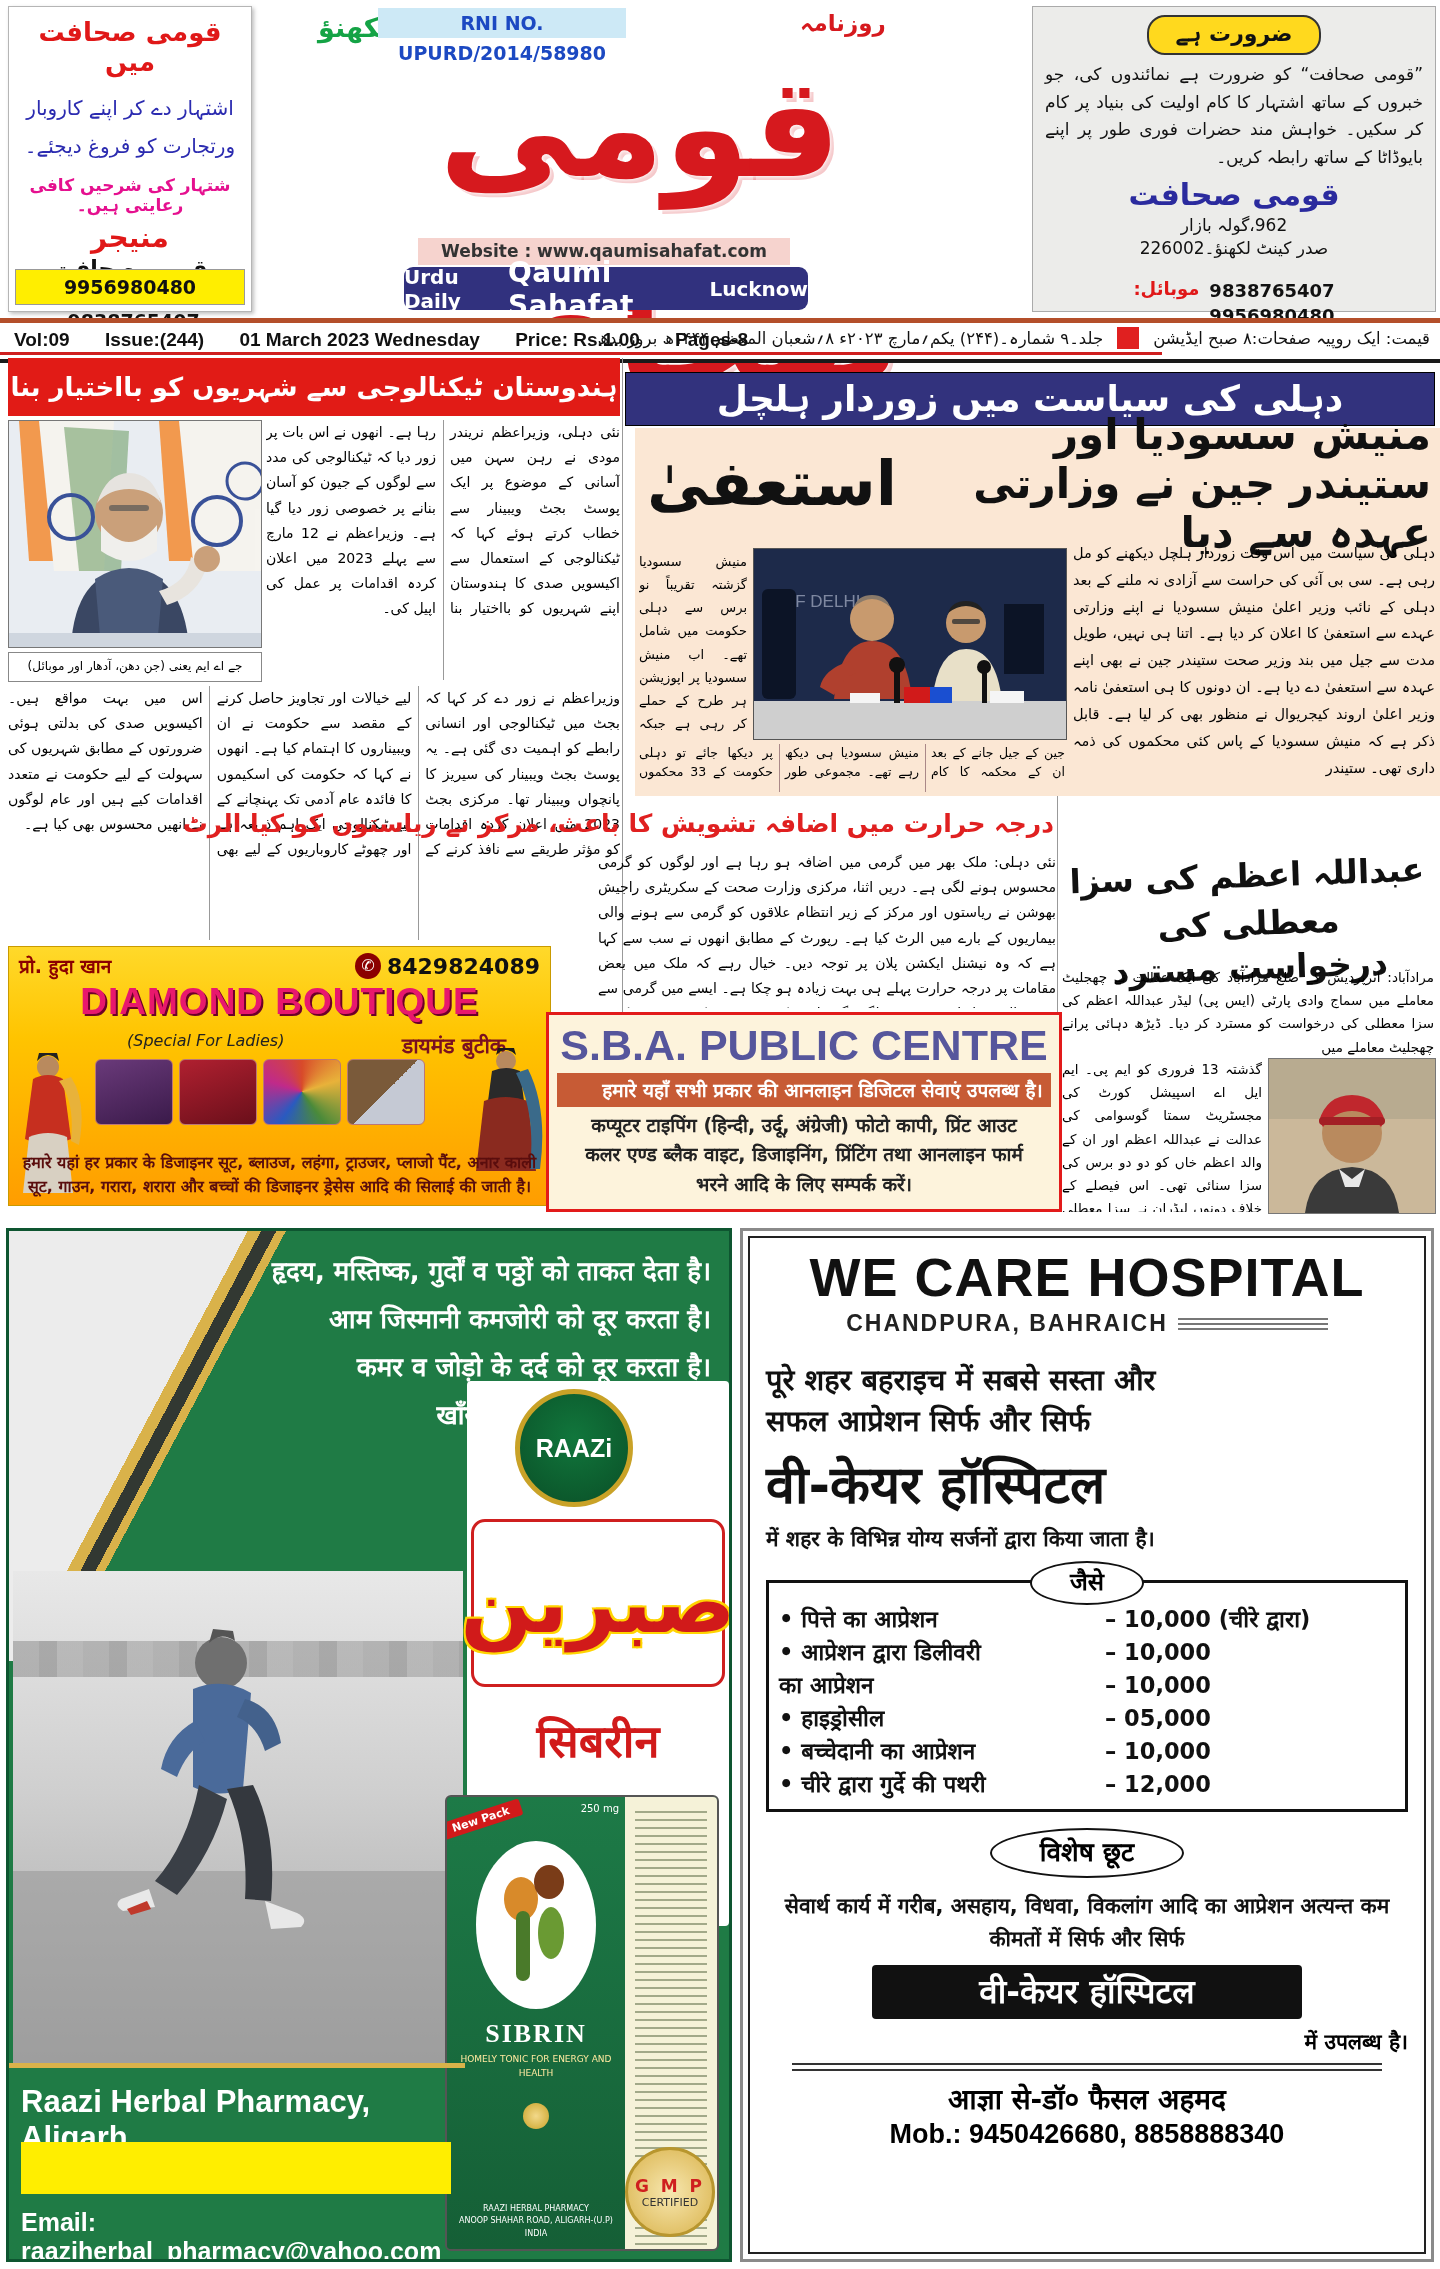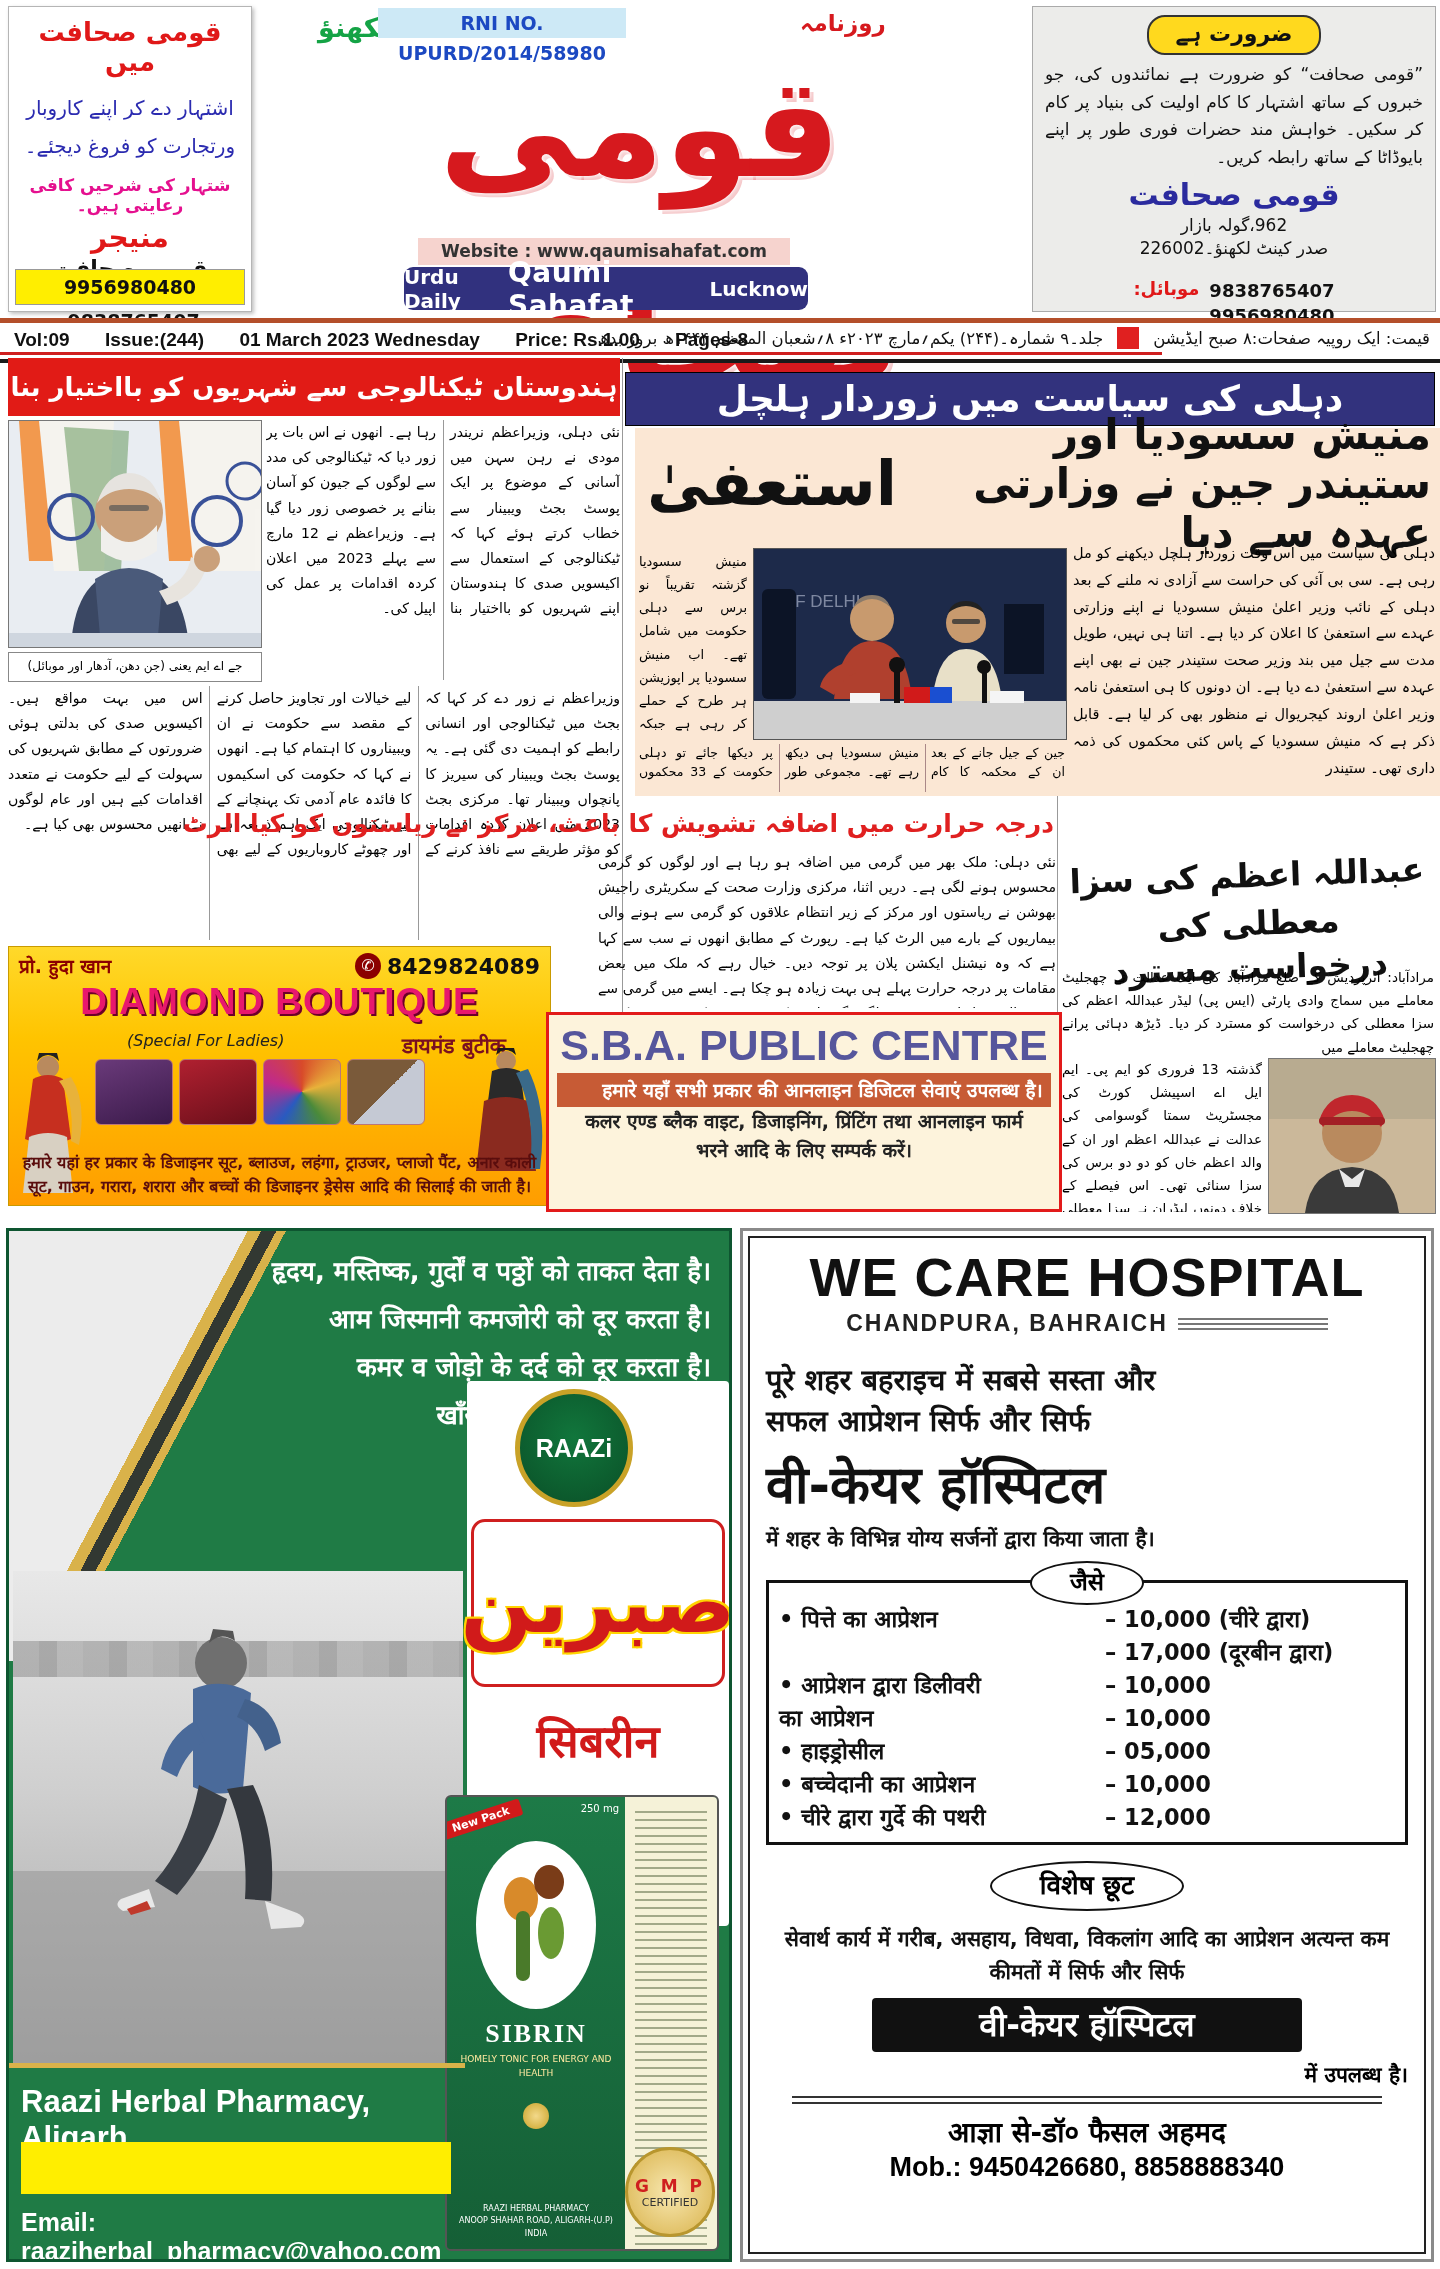--- a/index.html
+++ b/index.html
@@ -396,20 +396,21 @@
         <path d="M20 54 q22 -8 44 0 l8 70 l-60 0 Z" fill="#8a2a1f"></path>
         <path d="M52 26 q20 40 14 96 l10 0 q8 -60 -12 -100 Z" fill="#3a6a8a"></path>
       </svg>
     </div>
     <div class="dbody">हमारे यहां हर प्रकार के डिजाइनर सूट, ब्लाउज, लहंगा, ट्राउजर, प्लाजो पैंट, अनार काली सूट, गाउन, गरारा, शरारा और बच्चों की डिजाइनर ड्रेसेस आदि की सिलाई की जाती है।</div>
   </div>
 
   <div class="abs sba">
     <div class="sbatitle">S.B.A. PUBLIC CENTRE</div>
     <div class="sbastrip">हमारे यहाँ सभी प्रकार की आनलाइन डिजिटल सेवाएं उपलब्ध है।</div>
+    <div class="sbaline">कप्यूटर टाइपिंग (हिन्दी, उर्दू, अंग्रेजी) फोटो कापी, प्रिंट आउट</div>
     <div class="sbaline" style="margin-top:0">कलर एण्ड ब्लैक वाइट, डिजाइनिंग, प्रिंटिंग तथा आनलाइन फार्म</div>
     <div class="sbaline" style="margin-top:0">भरने आदि के लिए सम्पर्क करें।</div>
   </div>
 
   <div class="abs raazi">
     <div class="rz-sky"></div>
     <div class="rz-benefits">
       <div>हृदय, मस्तिष्क, गुर्दों व पठ्ठों को ताकत देता है।</div>
       <div>आम जिस्मानी कमजोरी को दूर करता है।</div>
       <div>कमर व जोड़ो के दर्द को दूर करता है।</div>
@@ -482,24 +483,20 @@
       <div class="wc-big">वी-केयर हॉस्पिटल</div>
       <div class="wc-l3">में शहर के विभिन्न योग्य सर्जनों द्वारा किया जाता है।</div>
 
       <div class="wc-pricebox">
         <div class="wc-jaise ctr">जैसे</div>
         <div class="wc-row">
           <span class="lab">• पित्ते का आप्रेशन</span>
           <span class="val">–   10,000 (चीरे द्वारा)</span>
         </div>
         <div class="wc-row">
-          <span class="lab"></span>
-          <span class="val">–   17,000 (दूरबीन द्वारा)</span>
-        </div>
-        <div class="wc-row">
           <span class="lab">• आप्रेशन द्वारा डिलीवरी</span>
           <span class="val">–   10,000</span>
         </div>
         <div class="wc-row">
           <span class="lab">   का आप्रेशन</span>
           <span class="val">–   10,000</span>
         </div>
         <div class="wc-row">
           <span class="lab">• हाइड्रोसील</span>
           <span class="val">–   05,000</span>

